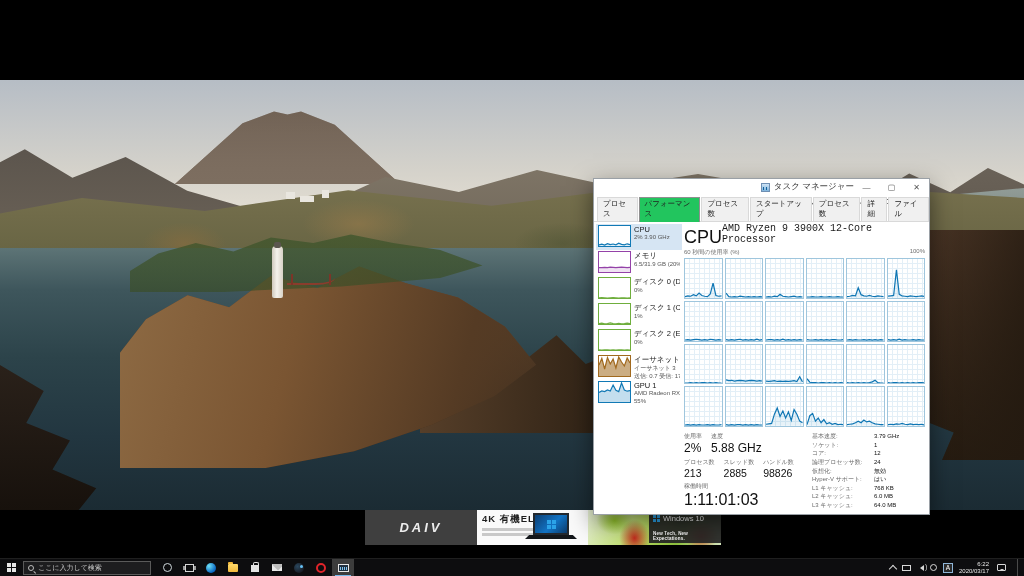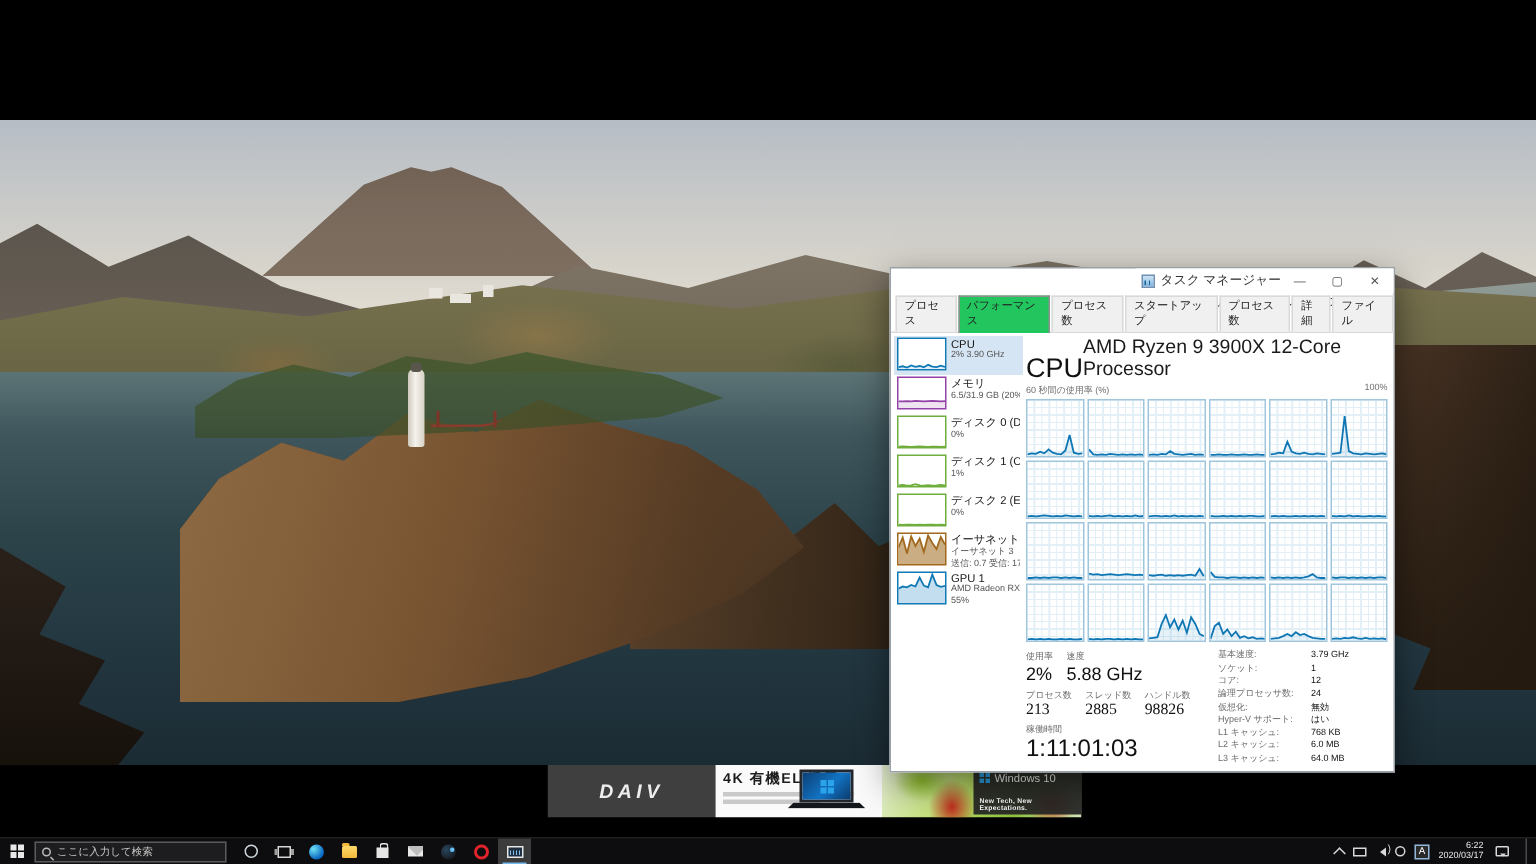--- a/index.html
+++ b/index.html
@@ -127,37 +127,37 @@
   .mini { width:33px; height:22px; border:1px solid; background:#fff; flex:none; }
   .mini svg { display:block; width:100%; height:100%; }
   .sbtxt { margin-left:3px; overflow:hidden; }
   .sbtitle { font-size:7.5px; color:#161616; white-space:nowrap; }
   .sbsub { font-size:6px; color:#555; white-space:nowrap; line-height:7.5px; }
 
   
   .tm-main { flex:1; padding:1px 4px 0 2px; display:flex; flex-direction:column; overflow:hidden; }
   .cpu-header { display:flex; align-items:flex-end; }
   .cpu-heading { font-size:18px; font-weight:400; color:#111; line-height:19px; }
-  .cpu-sub { margin-left:auto; font-size:13px; color:#1a1a1a; padding-bottom:2px; }
+  .cpu-sub { margin-left:auto; font-size:10px; color:#1a1a1a; padding-bottom:2px;font-family:Liberation Mono, monospace; }
   .axis-row { display:flex; font-size:6px; color:#707070; margin-top:1px; }
   .axis-right { margin-left:auto; }
   .core-grid { display:grid; grid-template-columns:repeat(6,1fr); grid-auto-rows:1fr; gap:2px;
     height:184px; margin-top:1px; }
   .cell { position:relative; border:1px solid #9fc6dd;
     background-image:
       repeating-linear-gradient(to right, transparent 0 4px, #e3eff7 4px 5px),
       repeating-linear-gradient(to bottom, transparent 0 4px, #e3eff7 4px 5px); }
   .cell svg { position:absolute; inset:0; width:100%; height:100%; }
 
   .stats { display:flex; margin-top:5px; flex:1; }
   .bigstats { width:118px; }
   .srow { display:flex; gap:9px; margin-bottom:3px; }
   .slabel { font-size:6px; color:#6b6b6b; }
   .sval { font-size:12px; color:#111; }
-  .sval.mid { font-size:10.5px;font-family:Liberation Serif, serif; }
+  .sval.mid { font-size:10.5px; }
   .sval.small { font-size:16px; }
   .infolist { flex:1; margin-left:10px; font-size:6px; line-height:8.6px; }
   .inforow span.l { display:inline-block; width:62px; color:#6b6b6b; }
   .inforow span.v { color:#111; }
 
   .tm-footer { height:14px; border-top:1px solid #e0e0e0; display:flex; align-items:center;
     padding:0 6px; gap:6px; }
   .fchip { display:flex; align-items:center; gap:3px; font-size:7.5px; color:#3a3a3a; }
   .circ-chev { width:9px; height:9px; border:1px solid #6b6b6b; border-radius:50%; position:relative; }
   .circ-chev:after { content:""; position:absolute; left:2.5px; top:3.5px; width:3px; height:3px;

